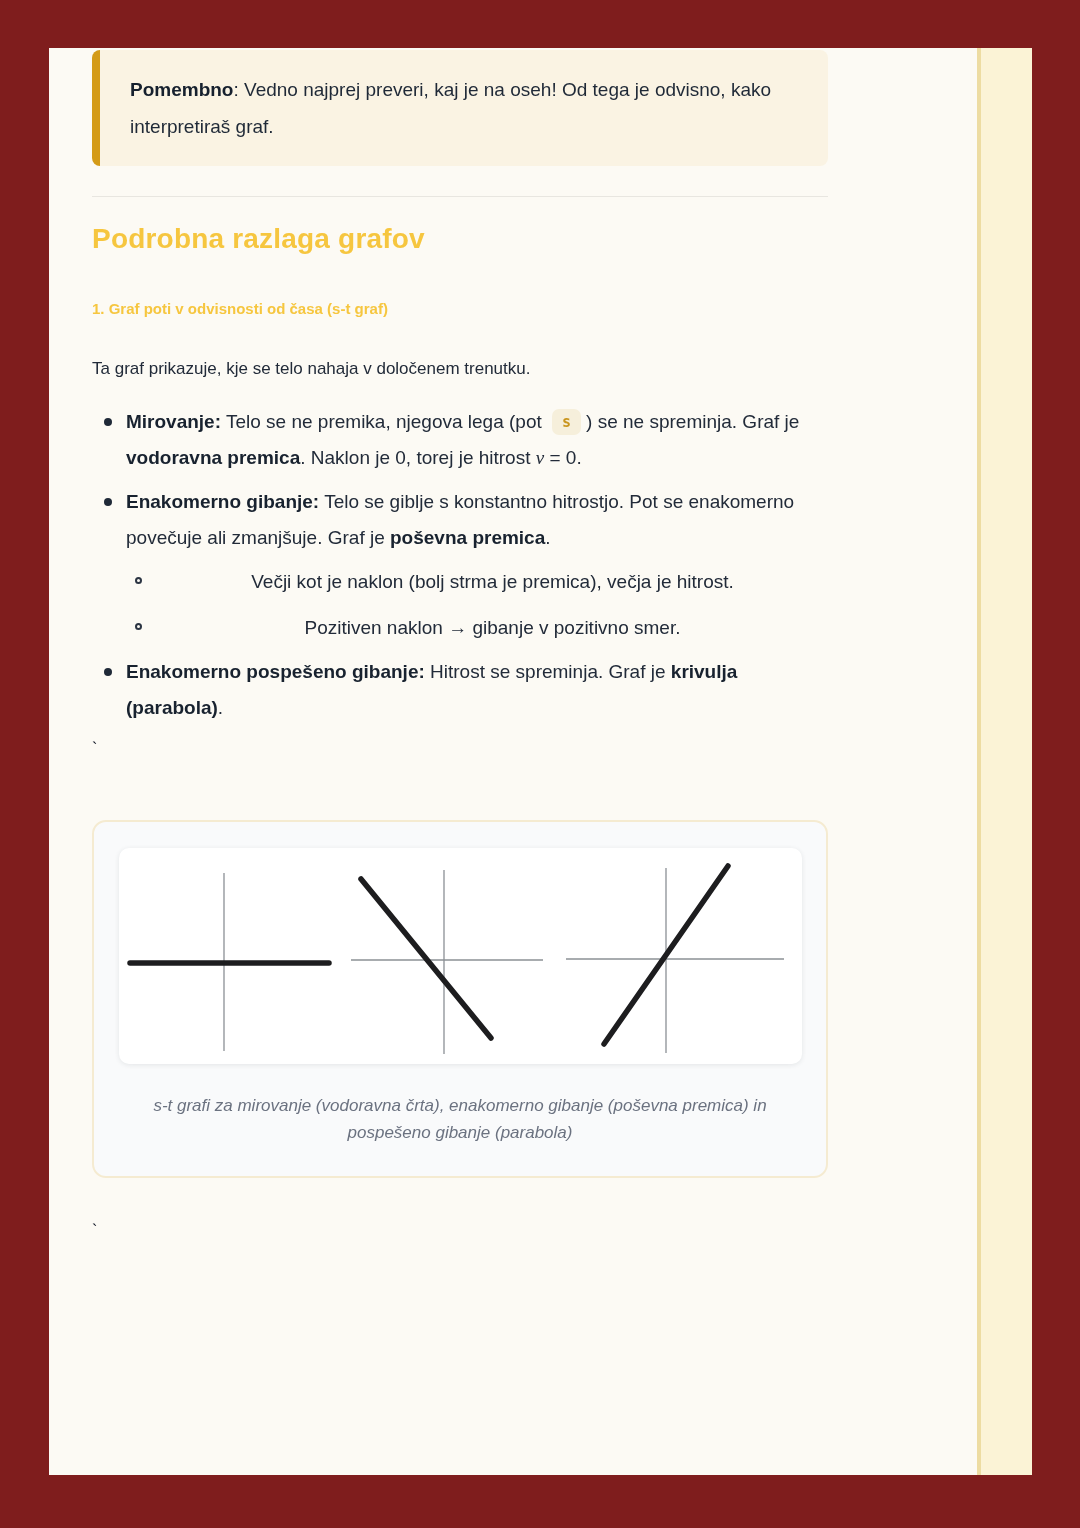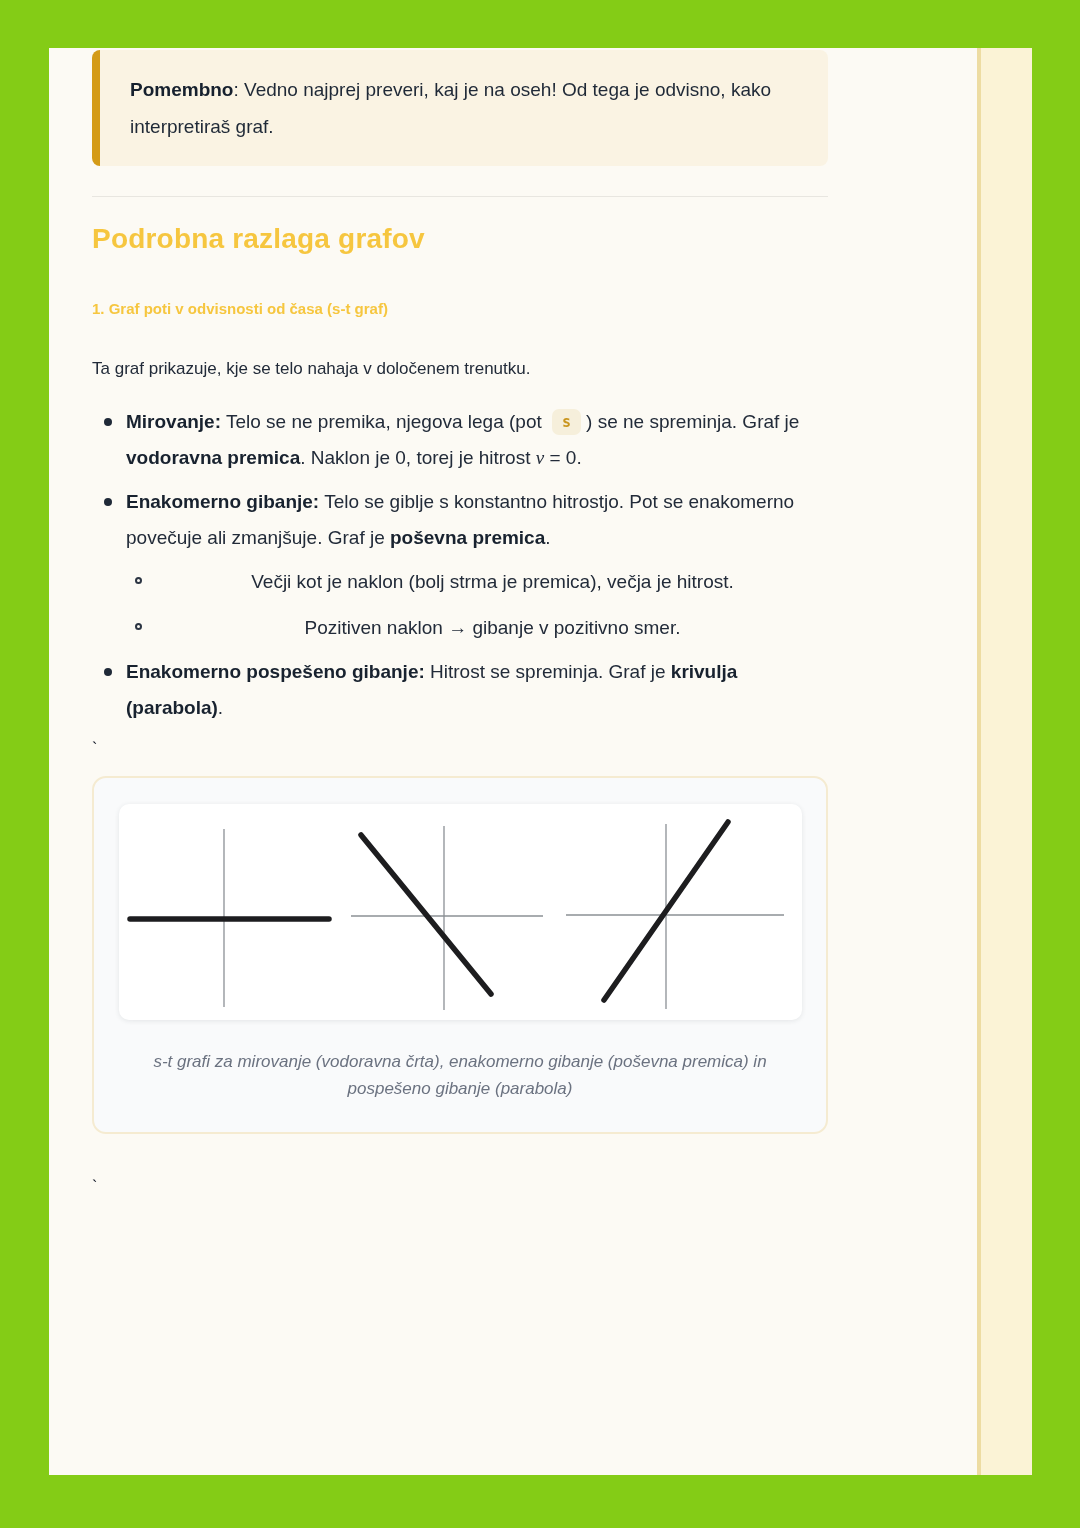--- a/index.html
+++ b/index.html
@@ -1,17 +1,17 @@
 <!DOCTYPE html>
 <html><head>
 <meta charset="utf-8">
 <style>
   html,body{margin:0;padding:0;background:#ffffff;}
   .canvas{
-    position:relative;width:1080px;height:1528px;background:#84cc16;overflow:hidden;
+    position:relative;width:1080px;height:1528px;background:#7f1d1d;overflow:hidden;
     font-family:"Liberation Sans","DejaVu Sans",sans-serif;color:#212A38;
   }
   .page{
     position:absolute;left:49px;top:48px;width:983px;height:1427px;
     background:#FCFAF4;
   }
   .stripe{
     position:absolute;top:0;right:0;width:55px;height:100%;
     background:#FBF3D6;border-left:4px solid #EDDCA2;box-sizing:border-box;
   }
@@ -57,21 +57,21 @@
     display:inline-block;background:#F6EFDB;border-radius:7px;padding:0 10px;
     margin:0 5px;font-family:"DejaVu Sans Mono","Liberation Mono",monospace;
     font-weight:700;font-size:15px;line-height:26px;color:#C9951E;vertical-align:1px;
   }
 
   .stray{margin-top:14px;height:20px;font-size:16px;color:#111827;}
   .stray2{margin-top:44px;}
 
   
   .figure-card{
-    margin-top:16px;background:#F9FAFB;border:2px solid #F5EBD1;border-radius:14px;
+    margin-top:60px;background:#F9FAFB;border:2px solid #F5EBD1;border-radius:14px;
     padding:26px 0 30px;box-sizing:border-box;
   }
   .figure-image{
     width:683px;height:216px;margin:0 auto;background:#ffffff;border-radius:10px;
     box-shadow:0 1px 5px rgba(40,50,60,0.10);display:flex;align-items:center;justify-content:center;
   }
   .figure-caption{
     margin:28px auto 0;max-width:620px;text-align:center;font-style:italic;
     font-size:17px;line-height:27px;color:#6B7280;
   }

